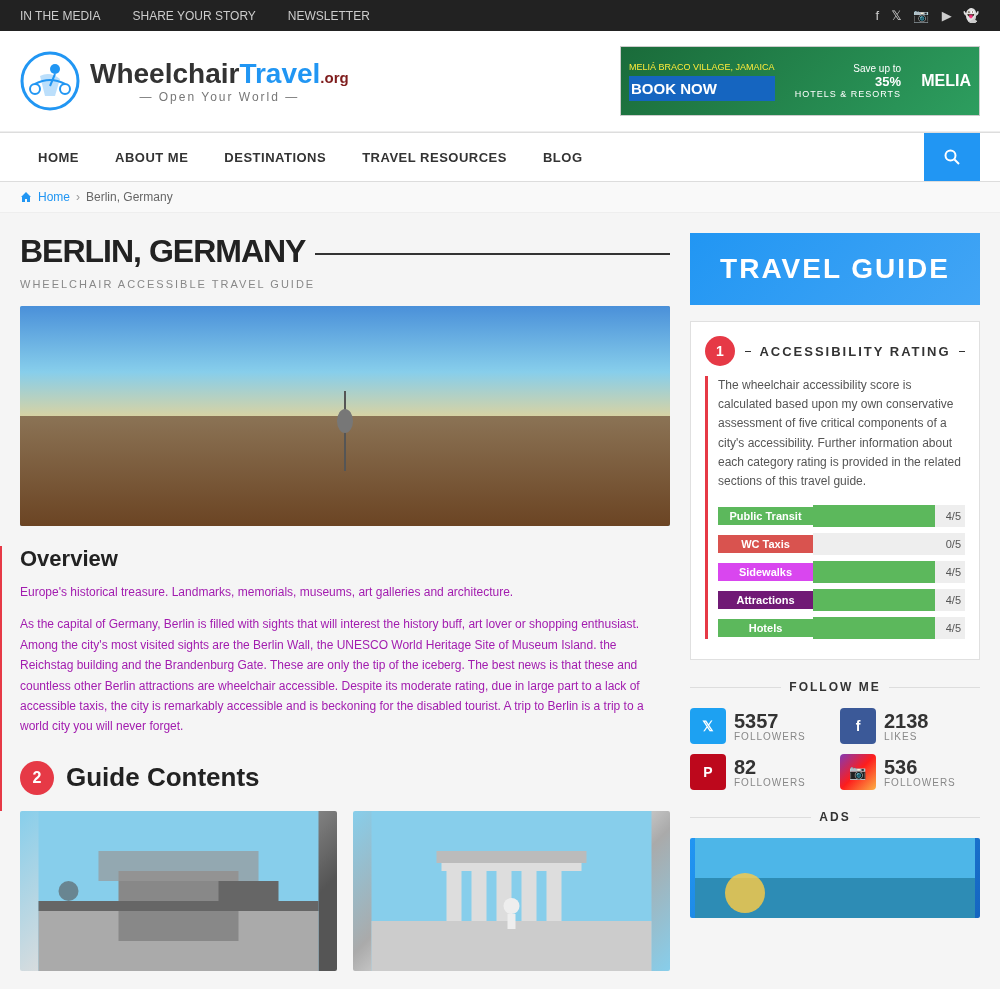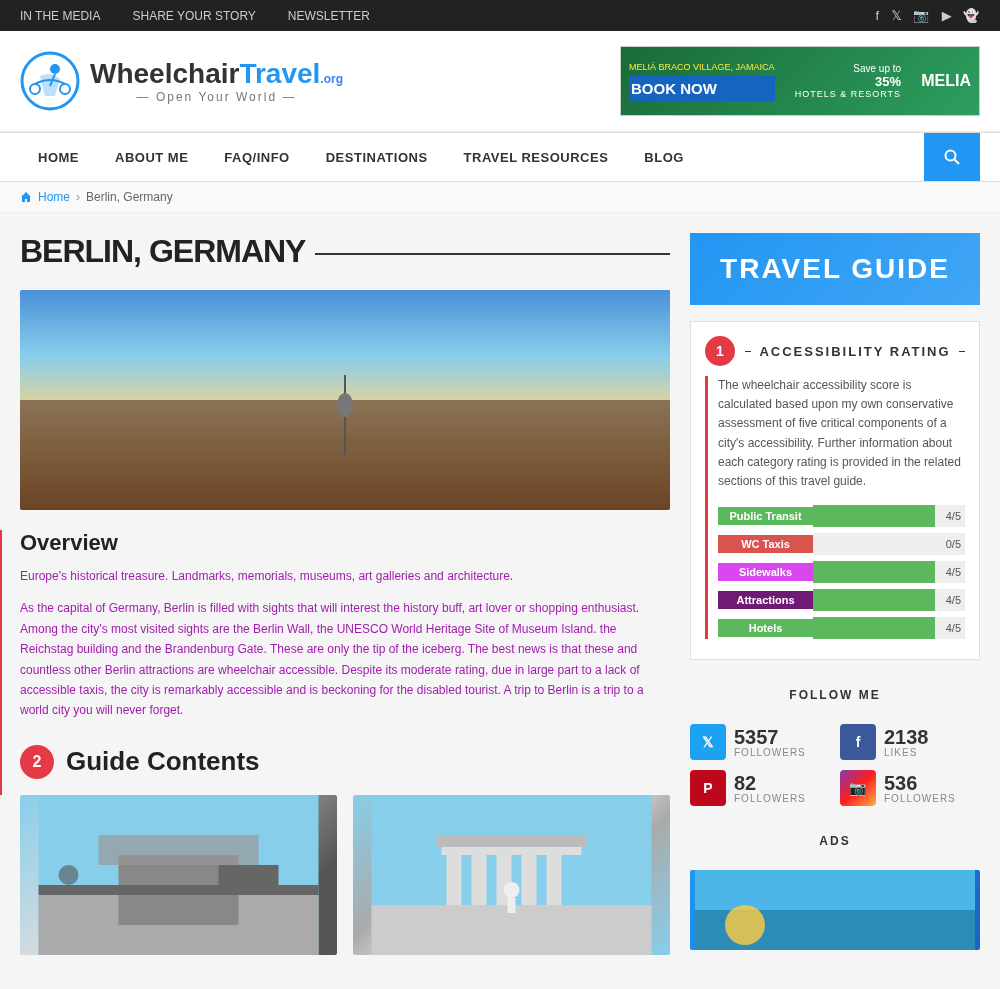--- a/index.html
+++ b/index.html
@@ -12,21 +12,21 @@
     .top-bar-social { display: flex; gap: 12px; align-items: center; }
     .top-bar-social span { color: #ccc; font-size: 13px; cursor: pointer; }
 
     
     .header { background: #fff; padding: 15px 20px; display: flex; justify-content: space-between; align-items: center; border-bottom: 1px solid #eee; }
     .logo-area { display: flex; align-items: center; gap: 10px; }
     .logo-icon { width: 60px; height: 60px; }
     .logo-text { display: flex; flex-direction: column; }
     .logo-title { font-size: 28px; font-weight: bold; color: #333; }
     .logo-title span { color: #2196F3; }
-    .logo-title .org { font-size: 12px; color: #3b82f6; }
+    .logo-title .org { font-size: 15px; color: #7f1d1d; }
     .logo-tagline { font-size: 12px; color: #777; letter-spacing: 2px; text-align: center; }
     .ad-banner { background: #ddd; width: 360px; height: 70px; display: flex; align-items: center; justify-content: center; overflow: hidden; border: 1px solid #ccc; }
     .ad-inner { background: linear-gradient(135deg, #1a6b3a, #2d9e5f); width: 100%; height: 100%; display: flex; align-items: center; justify-content: space-between; padding: 8px; color: white; font-size: 11px; }
     .ad-text { font-size: 13px; font-weight: bold; }
     .melia-logo { font-size: 16px; font-weight: bold; color: white; }
 
     
     .nav { background: #fff; border-bottom: 1px solid #ddd; border-top: 1px solid #ddd; display: flex; align-items: center; padding: 0 20px; }
     .nav-item { padding: 16px 18px; font-size: 13px; font-weight: bold; color: #333; cursor: pointer; text-transform: uppercase; letter-spacing: 0.5px; }
     .nav-search { margin-left: auto; background: #2196F3; color: white; padding: 16px 20px; cursor: pointer; display: flex; align-items: center; }
@@ -78,21 +78,21 @@
     .accessibility-desc { font-size: 12px; color: #555; line-height: 1.6; margin-bottom: 14px; }
 
     .rating-row { display: flex; align-items: center; margin-bottom: 6px; }
     .rating-label-box { font-size: 11px; font-weight: bold; color: white; padding: 3px 8px; white-space: nowrap; min-width: 80px; text-align: center; }
     .rating-bar-outer { flex: 1; height: 22px; background: #eee; position: relative; }
     .rating-bar-inner { height: 100%; }
     .rating-score { position: absolute; right: 4px; top: 50%; transform: translateY(-50%); font-size: 11px; color: #555; }
 
     
     .follow-section { margin-top: 20px; }
-    .section-divider { display: flex; align-items: center; gap: 8px; margin-bottom: 14px; flex-direction: column; }
+    .section-divider { display: flex; align-items: center; gap: 8px; margin-bottom: 14px; }
     .divider-line { flex: 1; height: 1px; background: #ddd; }
     .divider-title { font-size: 12px; font-weight: bold; letter-spacing: 2px; color: #333; text-transform: uppercase; white-space: nowrap; }
 
     .social-grid { display: grid; grid-template-columns: 1fr 1fr; gap: 10px; }
     .social-item { display: flex; align-items: center; gap: 8px; }
     .social-icon { width: 36px; height: 36px; border-radius: 4px; display: flex; align-items: center; justify-content: center; color: white; font-weight: bold; font-size: 14px; flex-shrink: 0; }
     .social-icon.twitter { background: #1da1f2; }
     .social-icon.facebook { background: #3b5998; }
     .social-icon.pinterest { background: #bd081c; }
     .social-icon.instagram { background: linear-gradient(135deg, #833ab4, #fd1d1d, #fcb045); }
@@ -151,21 +151,20 @@
         <div style="font-size:9px; letter-spacing:1px;">HOTELS &amp; RESORTS</div>
       </div>
       <div class="melia-logo">MELIA</div>
     </div>
   </div>
 </div>
 
 <div class="nav">
   <div class="nav-item">HOME</div>
   <div class="nav-item">ABOUT ME</div>
-  <div class="nav-item">FAQ/INFO</div>
   <div class="nav-item">DESTINATIONS</div>
   <div class="nav-item">TRAVEL RESOURCES</div>
   <div class="nav-item">BLOG</div>
   <div class="nav-search">
     <svg width="16" height="16" viewBox="0 0 16 16" fill="white">
       <circle cx="6.5" cy="6.5" r="5" stroke="white" stroke-width="2" fill="none"></circle>
       <line x1="10.5" y1="10.5" x2="15" y2="15" stroke="white" stroke-width="2"></line>
     </svg>
   </div>
 </div>
@@ -181,20 +180,21 @@
 
 <div class="main-container">
 
   <div class="content-area">
 
     <div style="margin-bottom:16px;">
       <div class="page-title-line">
         <h1 class="page-title">BERLIN, GERMANY</h1>
         <div class="title-underline"></div>
       </div>
+      <div class="page-subtitle">WHEELCHAIR ACCESSIBLE TRAVEL GUIDE</div>
     </div>
 
     <div class="hero-image">
       <div class="berlin-sky"></div>
       <div class="berlin-water"></div>
       <div class="berlin-buildings"></div>
 
       <svg style="position:absolute;bottom:25%;left:50%;transform:translateX(-50%);" width="20" height="80" viewBox="0 0 20 80">
         <rect x="9" y="0" width="2" height="50" fill="#555"></rect>
         <ellipse cx="10" cy="30" rx="8" ry="12" fill="#777"></ellipse>

